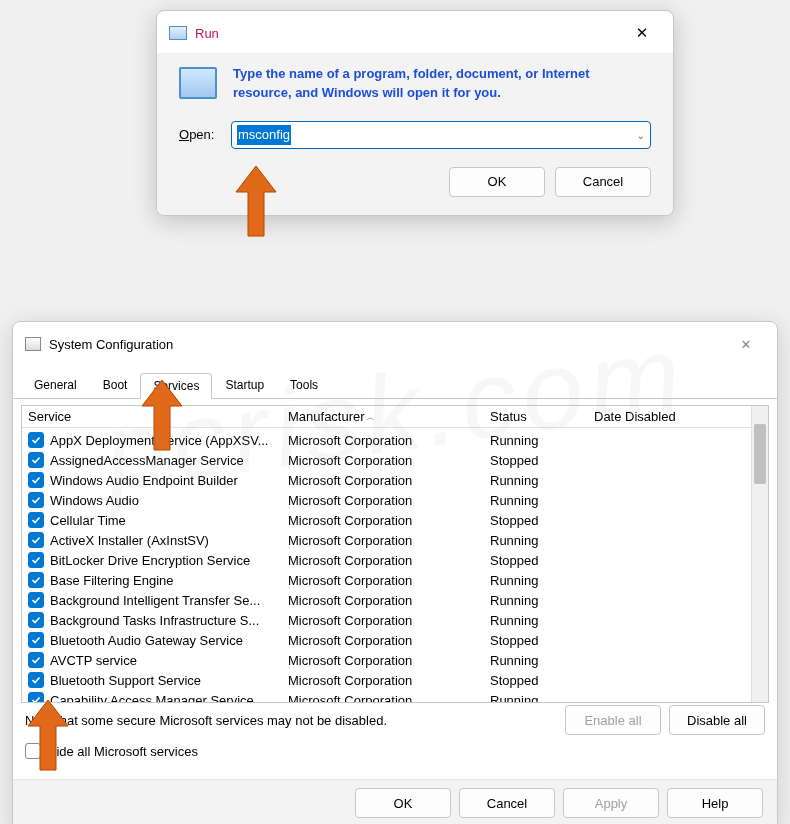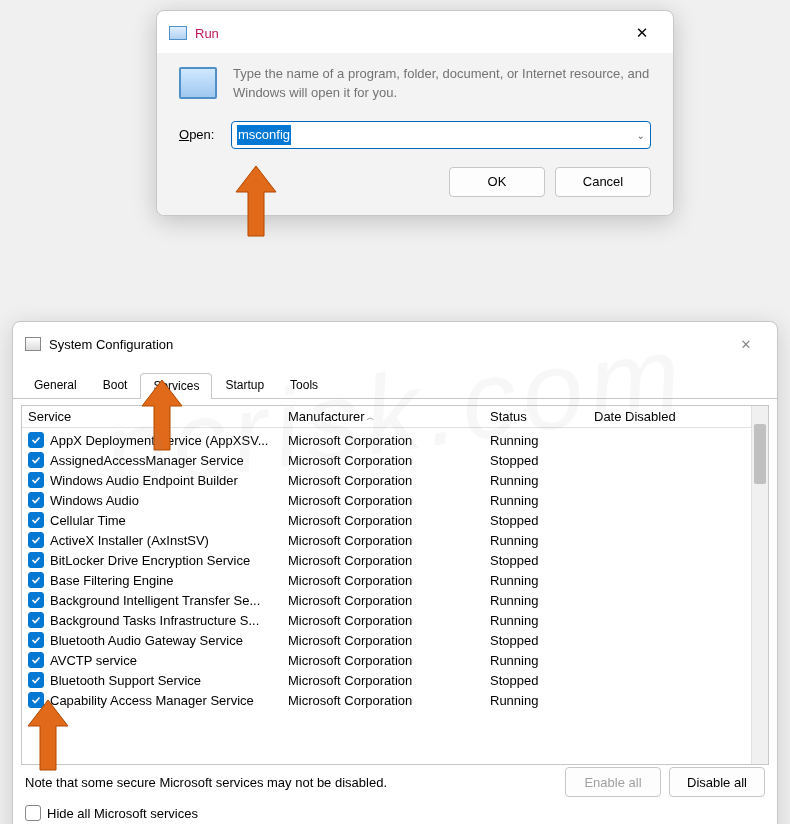--- a/index.html
+++ b/index.html
@@ -7,21 +7,21 @@
 
 
 .run-dialog { position: absolute; left: 156px; top: 10px; width: 518px; background: #fff; border: 1px solid #c7c7c7; border-radius: 8px; box-shadow: 0 5px 25px rgba(0,0,0,0.2); }
 .run-titlebar { display: flex; align-items: center; padding: 8px 10px 6px 12px; }
 .run-icon { width: 18px; height: 14px; border: 1px solid #5090c8; background: linear-gradient(#e0f0ff,#b0d0f0); margin-right: 8px; }
 .run-title { font-size: 13px; color: #be185d; flex: 1; }
 .run-close { width: 42px; height: 28px; display: flex; align-items: center; justify-content: center; font-size: 15px; color: #000; border-radius: 4px; }
 .run-body { padding: 12px 22px 18px 22px; background: #f3f3f3; border-bottom-left-radius: 8px; border-bottom-right-radius: 8px; }
 .run-info { display: flex; gap: 16px; margin-bottom: 18px; }
 .run-big-icon { width: 38px; height: 32px; border: 2px solid #5090c8; background: linear-gradient(#d0e8ff,#a0c8f0); border-radius: 2px; flex-shrink: 0; margin-top: 2px; }
-.run-desc { font-size: 13px; color: #737373; line-height: 1.45; }
+.run-desc { font-size: 13px; color: #1d4ed8; line-height: 1.45; font-weight: bold; }
 .run-open-row { display: flex; align-items: center; gap: 10px; margin-bottom: 18px; }
 .run-open-label { font-size: 13px; color: #000; width: 42px; }
 .run-open-label .ul { text-decoration: underline; }
 .run-input-wrap { flex: 1; position: relative; }
 .run-input { width: 100%; height: 28px; border: 1px solid #0067c0; border-radius: 4px; padding: 2px 24px 2px 6px; font-size: 13px; background: #fff; }
 .run-input-sel { position: absolute; left: 6px; top: 4px; background: #0078d4; color: #fff; font-size: 13px; padding: 0 1px; line-height: 20px; }
 .run-chevron { position: absolute; right: 6px; top: 50%; transform: translateY(-50%); font-size: 10px; color: #666; }
 .run-buttons { display: flex; justify-content: flex-end; gap: 10px; }
 .win-btn { min-width: 96px; height: 30px; background: #fdfdfd; border: 1px solid #c7c7c7; border-radius: 4px; font-size: 13px; color: #000; padding: 0 14px; }
 
@@ -30,21 +30,21 @@
 .sc-titlebar { display: flex; align-items: center; padding: 8px 10px 6px 12px; }
 .sc-icon { width: 16px; height: 14px; border: 1px solid #888; background: linear-gradient(#fff,#ddd); margin-right: 8px; }
 .sc-title { font-size: 13px; color: #000; flex: 1; }
 .sc-close { width: 42px; height: 28px; display: flex; align-items: center; justify-content: center; font-size: 13px; color: #888; }
 
 .sc-tabs { display: flex; padding: 8px 8px 0 8px; font-size: 12px; position: relative; border-bottom: 1px solid #c7c7c7; }
 .sc-tab { padding: 5px 12px 6px 12px; border: 1px solid transparent; border-bottom: none; cursor: pointer; color: #000; position: relative; }
 .sc-tab.active { border-color: #c7c7c7; background: #fff; border-radius: 4px 4px 0 0; top: 1px; }
 
 .sc-content { padding: 6px 8px 12px 8px; background: #fff; }
-.sc-table { border: 1px solid #c7c7c7; height: 360px; position: relative; background: #fff; }
+.sc-table { border: 1px solid #c7c7c7; height: 298px; position: relative; background: #fff; }
 .sc-header { display: flex; font-size: 13px; color: #000; border-bottom: 1px solid #e0e0e0; }
 .sc-header > div { padding: 3px 6px; border-right: 1px solid transparent; }
 .col-service { width: 260px; }
 .col-mfr { width: 202px; }
 .col-status { width: 104px; }
 .col-date { width: 140px; }
 .sort-ind { font-size: 8px; color: #666; margin-left: 2px; vertical-align: middle; }
 
 .sc-rows { position: absolute; top: 24px; bottom: 0; left: 0; right: 18px; overflow: hidden; }
 .sc-row { display: flex; font-size: 13px; color: #000; height: 20px; align-items: center; }

